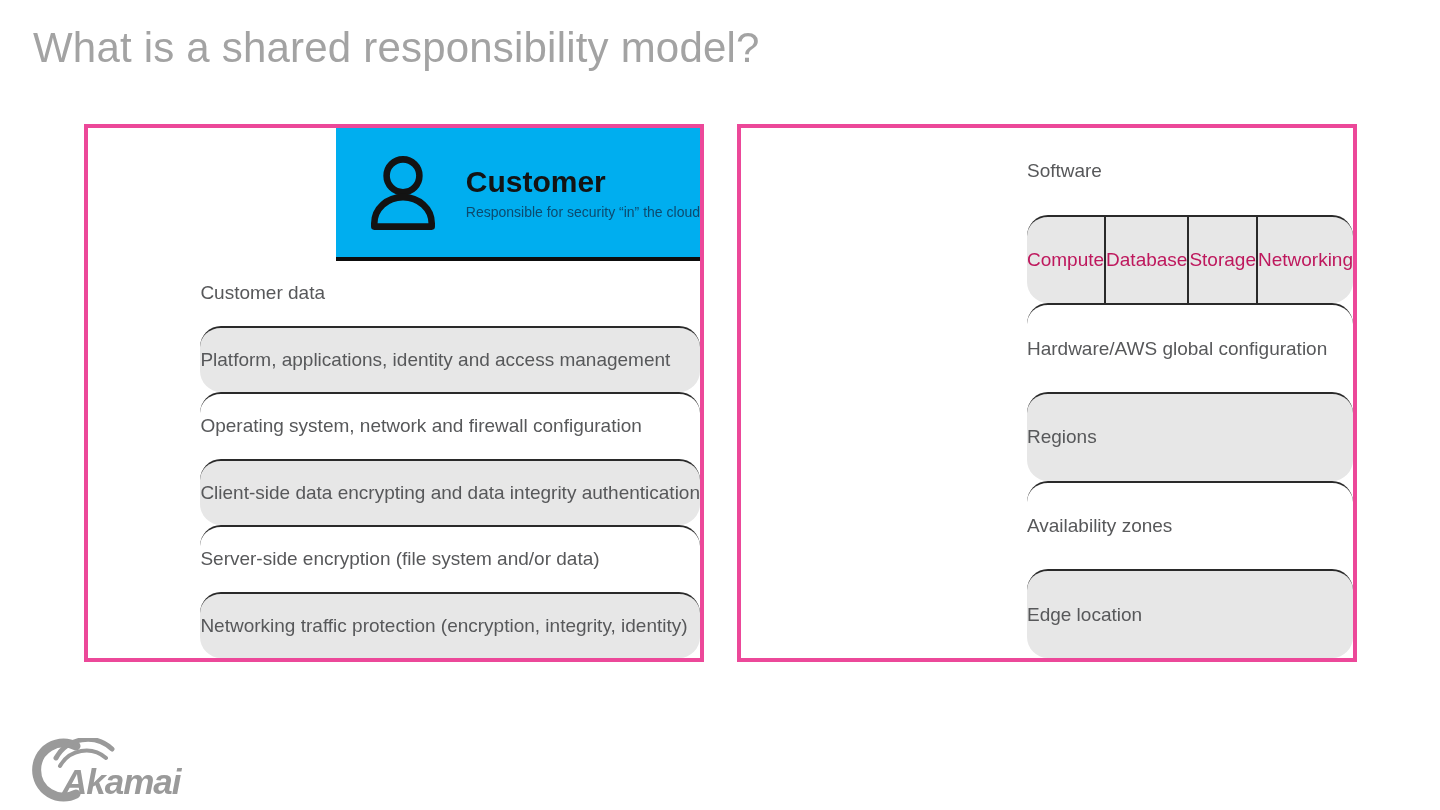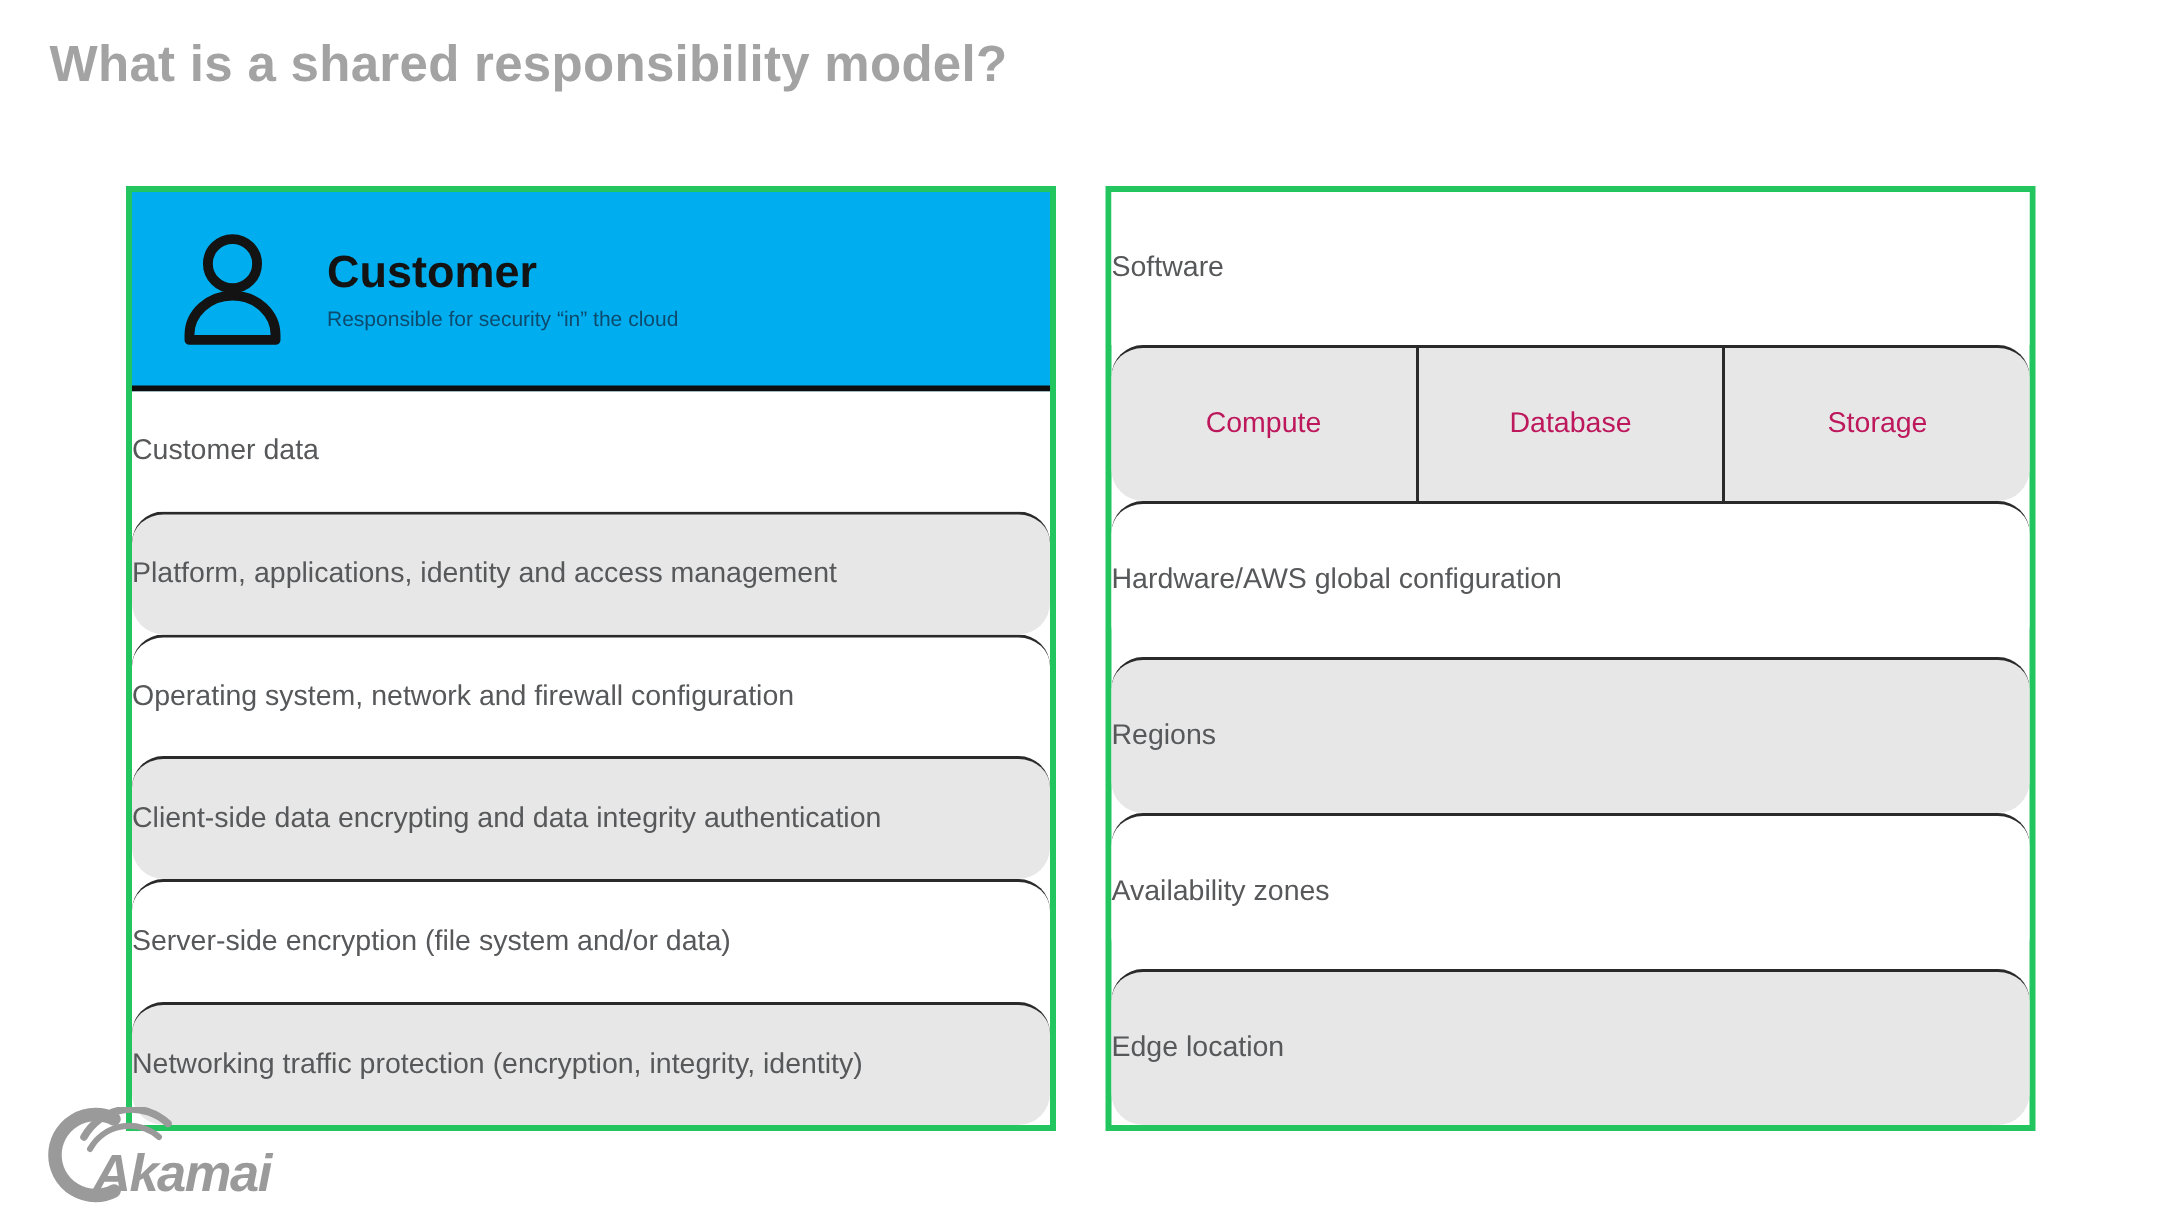--- a/index.html
+++ b/index.html
@@ -2,26 +2,26 @@
 <html><head>
 <meta charset="utf-8">
 <style>
   html,body{margin:0;padding:0;}
   body{
     width:1440px;height:810px;position:relative;background:#ffffff;
     font-family:"Liberation Sans", sans-serif;overflow:hidden;
   }
   .slide-title{
     position:absolute;left:33px;top:24px;margin:0;
-    font-size:34px;font-weight:bold;color:#a3a3a3;letter-spacing:.2px;
+    font-size:42px;font-weight:normal;color:#a3a3a3;letter-spacing:.2px;
   }
   .table{
-    position:absolute;top:124px;width:620px;height:630px;
-    border:4px solid #22c55e;box-sizing:border-box;
-    display:flex;flex-direction:column;background:#fff;
+    position:absolute;top:124px;width:620px;height:538px;
+    border:4px solid #ec4899;box-sizing:border-box;
+    display:flex;flex-direction:column;background:#fff;align-items:flex-end;
   }
   .table.customer{left:84px;}
   .table.provider{left:737px;}
   .hdr{
     height:133px;flex:none;display:flex;align-items:center;
     border-bottom:4px solid #0d0d0d;padding-left:22px;box-sizing:border-box;
   }
   .hdr.blue{background:#00aeef;}
   .hdr.orange{background:#f9a643;}
   .hdr-icon{flex:none;width:90px;display:flex;justify-content:center;align-items:center;}
@@ -72,20 +72,21 @@
   </div>
 </section>
 
 <section class="table provider">
   <div class="rows">
     <div class="row r-white">Software</div>
     <div class="row r-gray cells">
       <div class="cell">Compute</div>
       <div class="cell">Database</div>
       <div class="cell">Storage</div>
+      <div class="cell">Networking</div>
     </div>
     <div class="row r-white">Hardware/AWS global configuration</div>
     <div class="row r-gray">Regions</div>
     <div class="row r-white">Availability zones</div>
     <div class="row r-gray">Edge location</div>
   </div>
 </section>
 
 <div class="logo">
   <svg width="160" height="66" viewBox="0 0 160 66">

